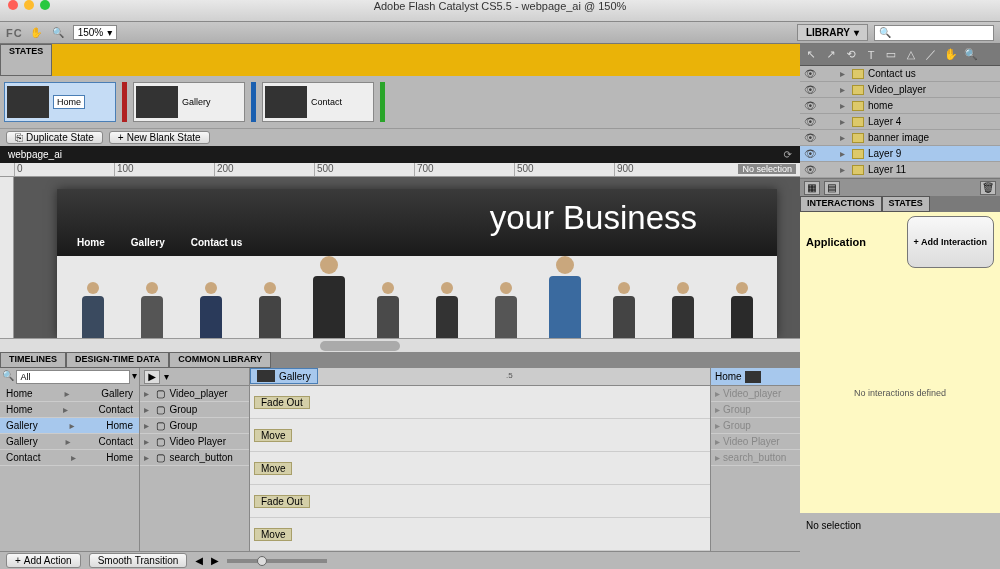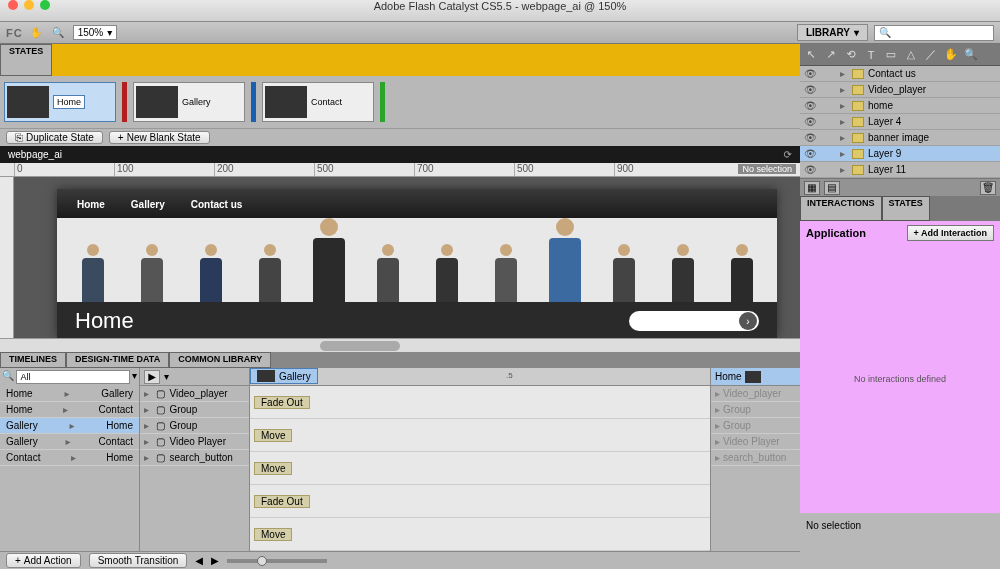--- a/index.html
+++ b/index.html
@@ -108,26 +108,26 @@
 .layer-row { display:flex; align-items:center; padding:2px 4px; gap:4px; font-size:9px; border-bottom:1px solid #a0a0a0; }
 .layer-row.sel { background:#a7c8ed; }
 .layer-row .eye { width:14px; color:#444; }
 .layer-row .lock { width:14px; }
 .layer-row .tw { width:8px; color:#666; }
 .layer-row .fold { width:12px; height:10px; background:#ddc96a; border:1px solid #aa9530; }
 .layers-foot { height:18px; background:#939393; display:flex; align-items:center; padding:0 4px; gap:4px; border-top:1px solid #777; }
 .layers-foot .b { width:16px; height:14px; border:1px solid #666; background:#bbb; display:flex; align-items:center; justify-content:center; }
 .layers-foot .spacer { flex:1; }
 
-.inter-tabs { height:25px; background:#7a7a7a; display:flex; }
+.inter-tabs { height:16px; background:#7a7a7a; display:flex; }
 .inter-tabs span { padding:1px 6px; font-size:9px; border:1px solid #555; background:#b8b8b8; font-weight:bold; }
-.inter-body { background:#f0abfc; flex:1; display:flex; flex-direction:column; }
+.inter-body { background:#fef9c3; flex:1; display:flex; flex-direction:column; }
 .inter-head { display:flex; justify-content:space-between; align-items:center; padding:4px 6px; }
 .inter-head b { font-size:11px; }
-.add-int { background:linear-gradient(#f8f8f8,#dcdcdc); border:1px solid #777; border-radius:0; padding:2px 6px; font-size:9px; font-weight:bold; }
+.add-int { background:linear-gradient(#f8f8f8,#dcdcdc); border:1px solid #777; border-radius:8px; padding:20px 6px; font-size:9px; font-weight:bold; }
 .inter-empty { flex:1; display:flex; align-items:center; justify-content:center; font-size:9px; color:#555; }
 
 .props-tab { height:16px; background:#7a7a7a; display:flex; }
 .props-tab span { padding:1px 6px; font-size:9px; border:1px solid #555; background:#b8b8b8; font-weight:bold; }
 .props-body { background:#b8b8b8; padding:6px; font-size:11px; height:56px; }
 </style>
 </head>
 <body>
 
 <div class="mac-title">
@@ -205,20 +205,21 @@
           <div>500</div>
           <div>900</div>
         </div>
       <span class="nosel">No selection</span>
     </div>
     <div class="canvas-body">
       <div class="ruler-v"></div>
       <div class="artboard-wrap">
         <div class="artboard">
           <div class="hero">
+            <div class="hero-title">your Business</div>
             <div class="hero-nav">
               <span>Home</span>
               <span>Gallery</span>
               <span>Contact us</span>
             </div>
           </div>
           <div class="banner">
             <div class="person">
                 <div class="head"></div>
                 <div class="body" style="background:#3a4a5f"></div>

